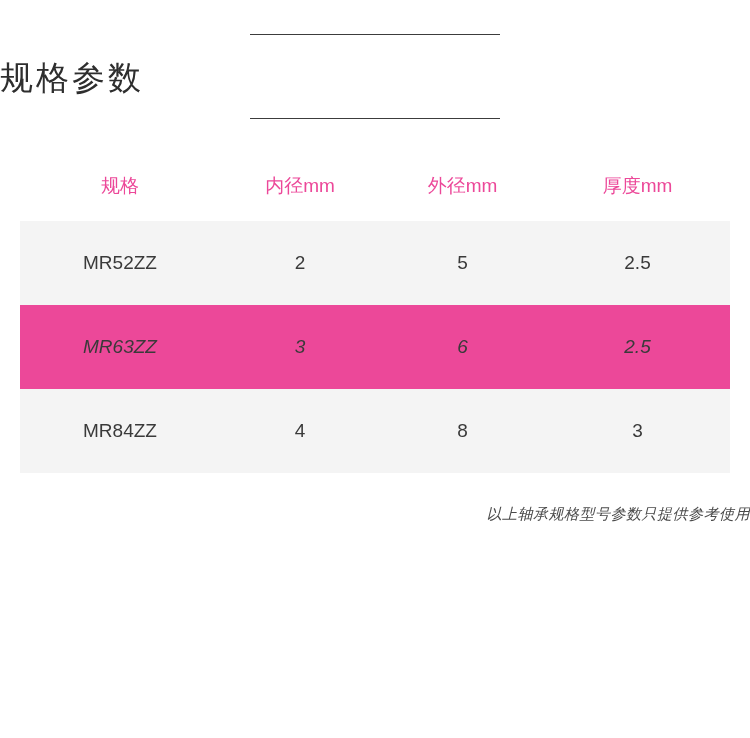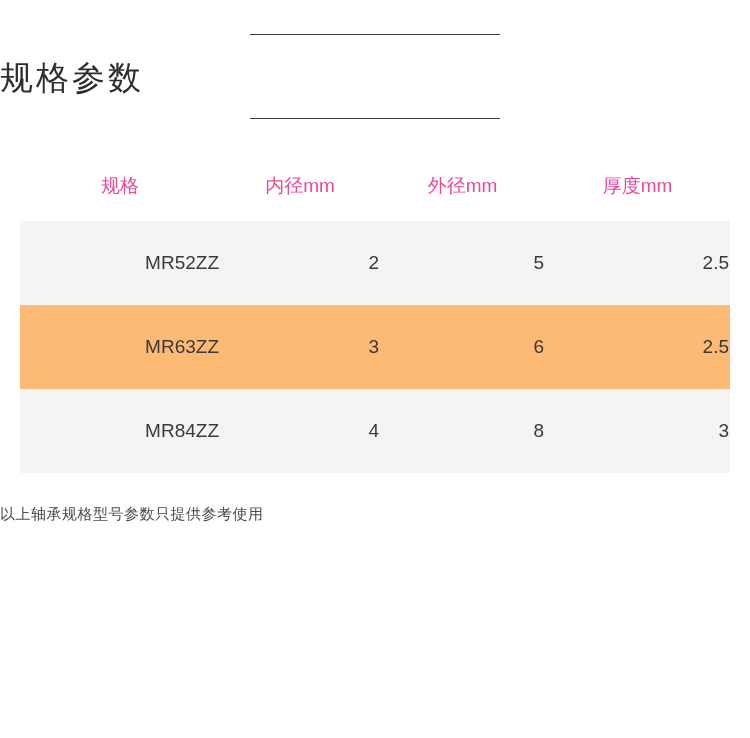--- a/index.html
+++ b/index.html
@@ -54,42 +54,44 @@
     font-weight: normal;
     font-size: 19px;
     color: #ec4899;
     padding: 14px 0 22px 0;
     text-align: center;
     background: #ffffff;
   }
   .spec-table td {
     font-size: 19px;
     color: #3a3a3a;
-    text-align: right;
+    text-align: center;
     height: 82px;
     vertical-align: middle;
   }
   .spec-table tbody tr.odd td {
     background: #f4f4f4;
   }
   .spec-table tbody tr.even td {
-    background: #fdba74;
+    background: #ec4899;
+    font-style: italic;
   }
   .col-0 { width: 200px; }
   .col-1 { width: 160px; }
   .col-2 { width: 165px; }
   .col-3 { width: 185px; }
 
   
   .footnote {
-    text-align: left;
+    text-align: right;
     font-size: 15px;
     color: #4a4a4a;
     padding-top: 32px;
     letter-spacing: 0.5px;
+    font-style: italic;
   }
 </style>
 </head>
 <body>
 
 <div class="page">
 
   <div class="title-block">
     <div class="title-rule"></div>
     <h1 class="title-text">规格参数</h1>

